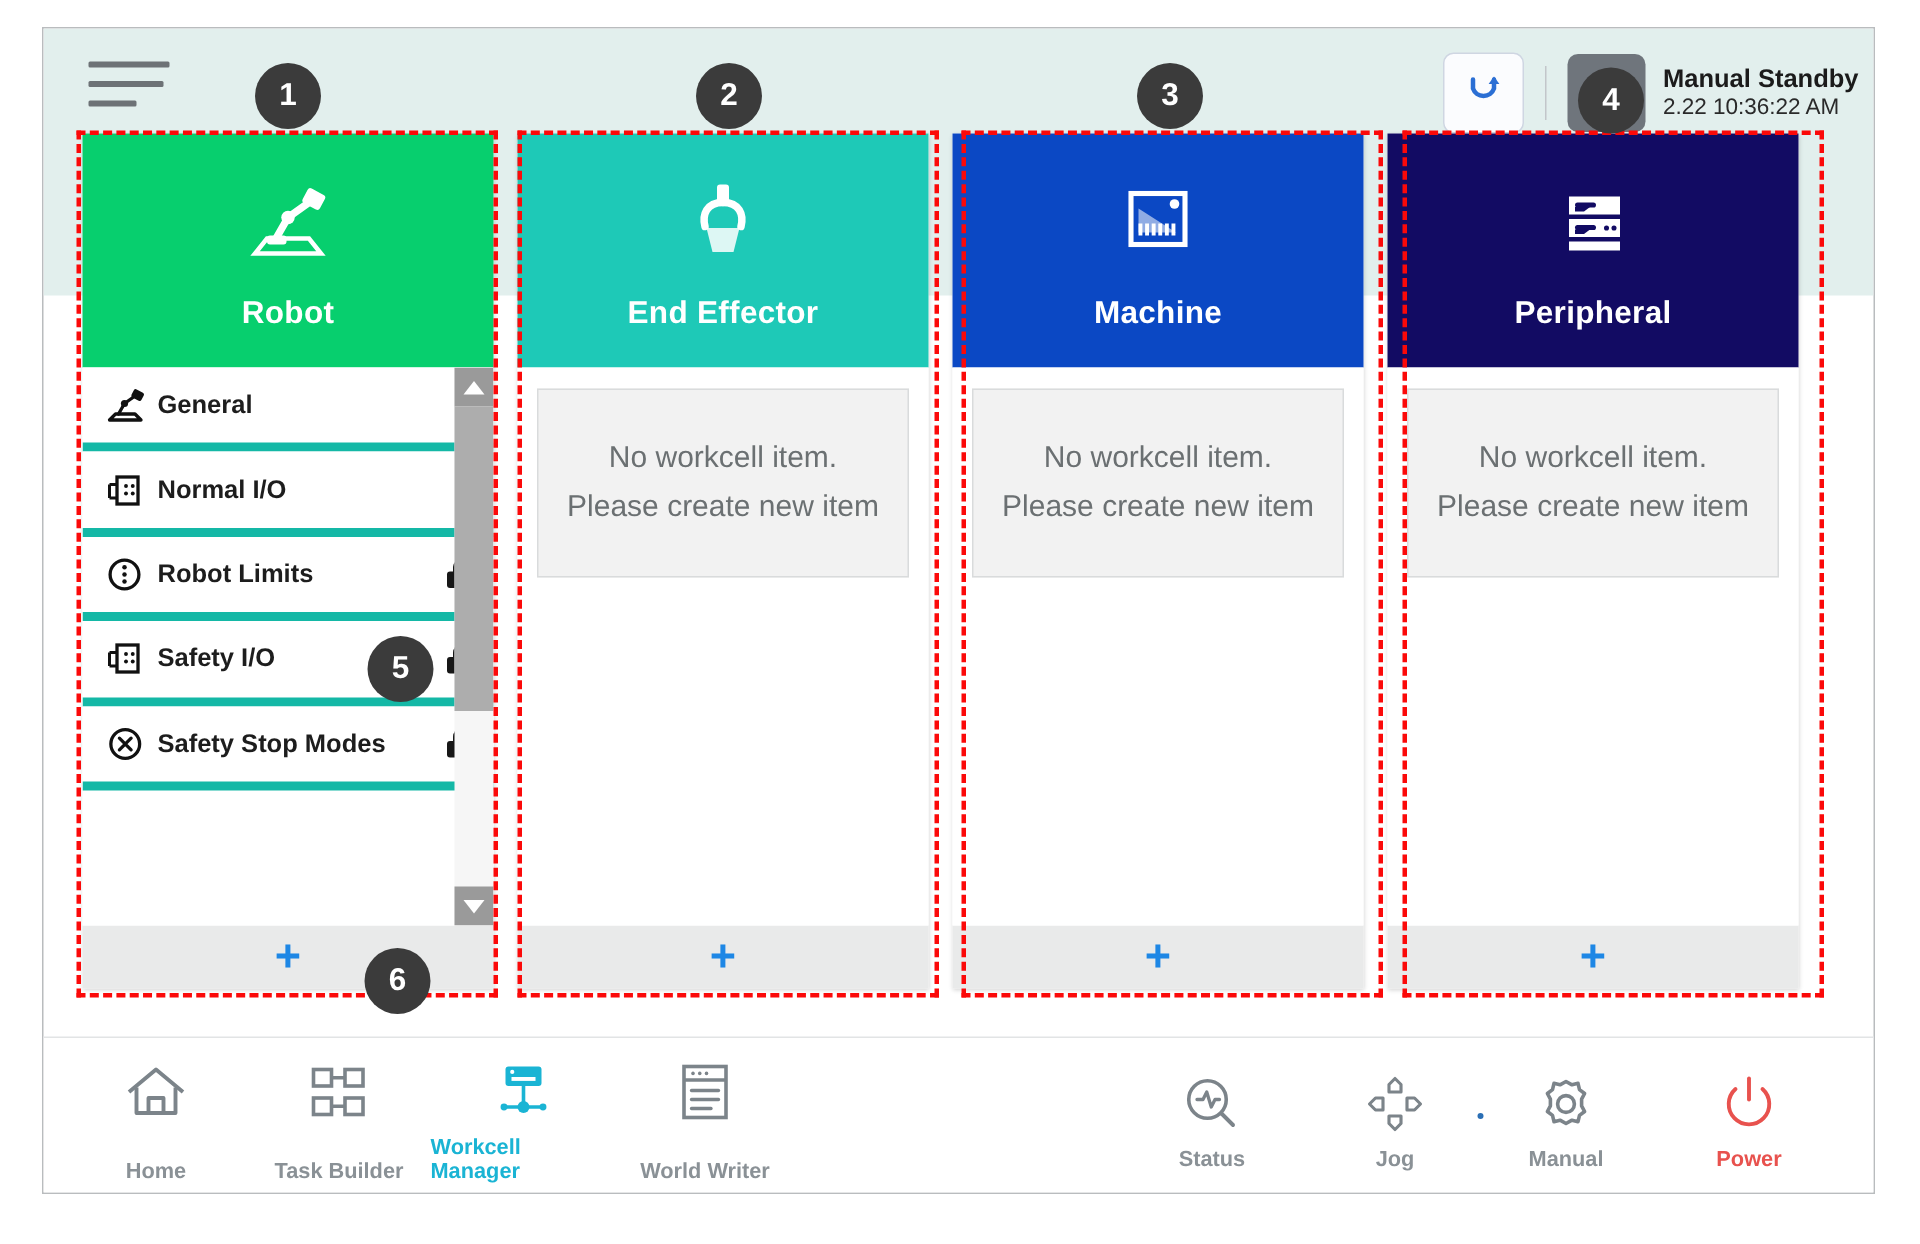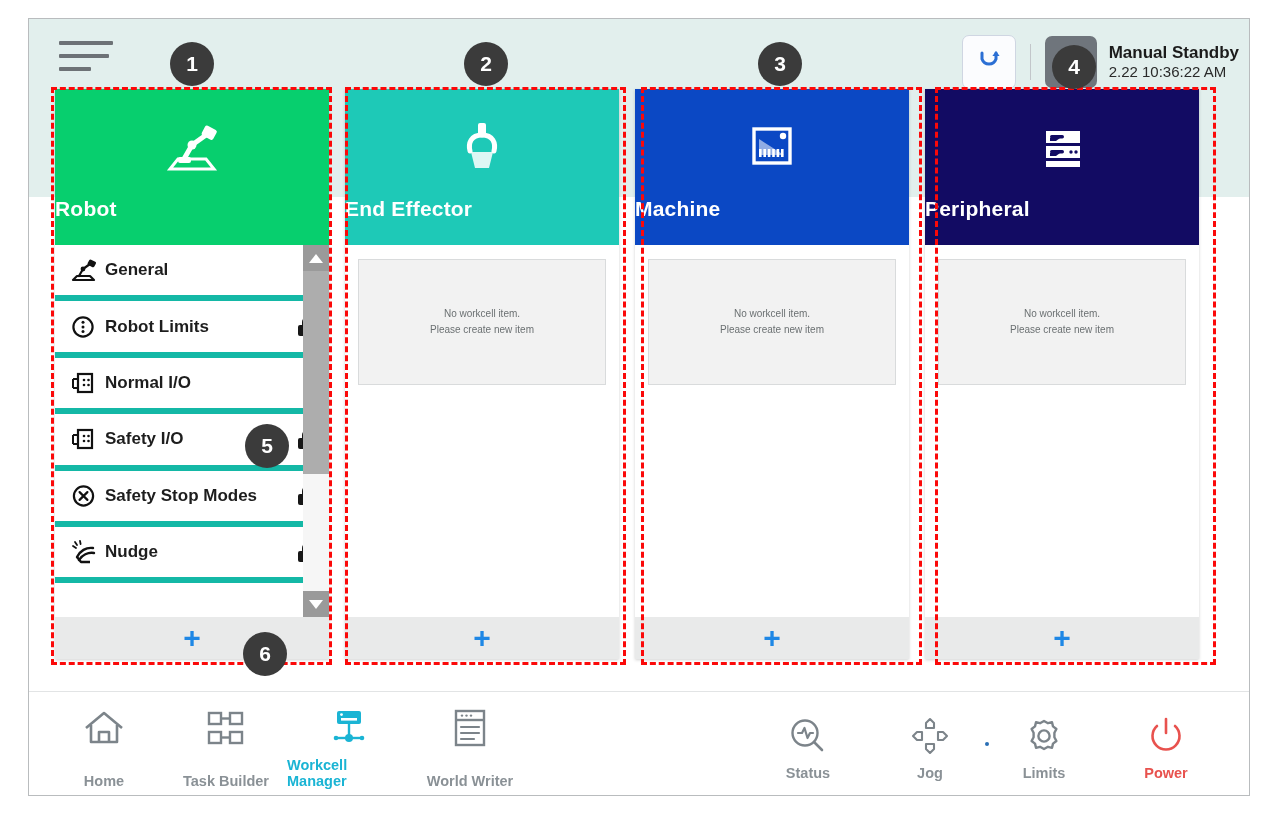--- a/index.html
+++ b/index.html
@@ -44,31 +44,31 @@
   
   .columns{
     position:absolute;left:26px;top:70px;width:1172px;height:570px;
     display:flex;gap:16px;
   }
   .col{
     width:274px;display:flex;flex-direction:column;
     background:#ffffff;box-shadow:0 1px 3px rgba(0,0,0,.18);
   }
   .col-head{
-    height:156px;display:flex;flex-direction:column;justify-content:center;
+    height:156px;display:flex;flex-direction:column;align-items:center;justify-content:center;
     color:#ffffff;cursor:pointer;position:relative;
   }
   .col-head .ic{height:62px;display:flex;align-items:flex-end;justify-content:center;}
   .col-title{font-size:21px;font-weight:bold;margin-top:22px;letter-spacing:.2px;}
 
   .col-body{flex:1;position:relative;background:#fff;overflow:hidden;}
   .empty-box{
     margin:14px 13px 0 13px;height:124px;border:1px solid #d9dbdc;background:#f2f2f2;
     display:flex;flex-direction:column;align-items:center;justify-content:center;
-    color:#6b7072;font-size:10px;line-height:1.65;
+    color:#6b7072;font-size:20px;line-height:1.65;
   }
   .add-bar{
     height:42px;background:#e9eaea;display:flex;align-items:center;justify-content:center;
     cursor:pointer;
   }
   .plus{color:#1e87e5;font-size:30px;font-weight:bold;line-height:1;}
 
   
   .list{position:absolute;left:0;top:0;right:0;bottom:0;}
   .list-item{
@@ -179,49 +179,49 @@
                   <path d="M8 18 L12 11"></path>
                     <path d="M12 11 L19 6"></path>
                 </g>
                 <circle cx="12" cy="11" r="2.4" fill="#111"></circle>
                 <rect x="17" y="2.5" width="7.5" height="6" rx="1.4" fill="#111" transform="rotate(28 21 5.5)"></rect>
               </svg>
             </span>
             <span class="li-label">General</span>
           </div>
 
+
+          <div class="list-item">
+            <span class="li-ic">
+              <svg width="26" height="26" viewBox="0 0 26 26">
+                <rect x="7" y="4" width="14" height="18" fill="none" stroke="#111" stroke-width="2.2"></rect>
+                <path d="M7 9 H2 M2 9 V18 M2 18 H7" fill="none" stroke="#111" stroke-width="2"></path>
+                <circle cx="13" cy="10" r="1.3" fill="#111"></circle>
+                  <circle cx="13" cy="15" r="1.3" fill="#111"></circle>
+                <circle cx="17.5" cy="10" r="1.3" fill="#111"></circle>
+                  <circle cx="17.5" cy="15" r="1.3" fill="#111"></circle>
+              </svg>
+            </span>
+            <span class="li-label">Normal I/O</span>
+          </div>
 
           <div class="list-item">
             <span class="li-ic">
               <svg width="26" height="26" viewBox="0 0 26 26">
                 <circle cx="12" cy="13" r="9.6" fill="none" stroke="#111" stroke-width="2.2"></circle>
                 <circle cx="12" cy="8.2" r="1.5" fill="#111"></circle>
                 <circle cx="12" cy="13" r="1.5" fill="#111"></circle>
                 <circle cx="12" cy="17.6" r="1.5" fill="#111"></circle>
               </svg>
             </span>
             <span class="li-label">Robot Limits</span>
             <span class="lock">
                 <s></s>
                 <b></b>
               </span>
-          </div>
-
-          <div class="list-item">
-            <span class="li-ic">
-              <svg width="26" height="26" viewBox="0 0 26 26">
-                <rect x="7" y="4" width="14" height="18" fill="none" stroke="#111" stroke-width="2.2"></rect>
-                <path d="M7 9 H2 M2 9 V18 M2 18 H7" fill="none" stroke="#111" stroke-width="2"></path>
-                <circle cx="13" cy="10" r="1.3" fill="#111"></circle>
-                  <circle cx="13" cy="15" r="1.3" fill="#111"></circle>
-                <circle cx="17.5" cy="10" r="1.3" fill="#111"></circle>
-                  <circle cx="17.5" cy="15" r="1.3" fill="#111"></circle>
-              </svg>
-            </span>
-            <span class="li-label">Normal I/O</span>
           </div>
 
           <div class="list-item">
             <span class="li-ic">
               <svg width="26" height="26" viewBox="0 0 26 26">
                 <rect x="7" y="4" width="14" height="18" fill="none" stroke="#111" stroke-width="2.2"></rect>
                 <path d="M7 9 H2 M2 9 V18 M2 18 H7" fill="none" stroke="#111" stroke-width="2"></path>
                 <circle cx="13" cy="10" r="1.3" fill="#111"></circle>
                   <circle cx="13" cy="15" r="1.3" fill="#111"></circle>
                 <circle cx="17.5" cy="10" r="1.3" fill="#111"></circle>
@@ -242,35 +242,20 @@
                 <path d="M8.6 9.1 L16.4 16.9 M16.4 9.1 L8.6 16.9" stroke="#111" stroke-width="2.2" stroke-linecap="round"></path>
               </svg>
             </span>
             <span class="li-label">Safety Stop Modes</span>
             <span class="lock">
                 <s></s>
                 <b></b>
               </span>
           </div>
 
-          <div class="list-item">
-            <span class="li-ic">
-              <svg width="26" height="26" viewBox="0 0 26 26">
-                <path d="M6 18 C9 12 15 8 22 9" fill="none" stroke="#111" stroke-width="2.4" stroke-linecap="round"></path>
-                <path d="M8 21 C11 16 17 13 23 14" fill="none" stroke="#111" stroke-width="2.4" stroke-linecap="round"></path>
-                <path d="M6 18 L10 23 L19 23" fill="none" stroke="#111" stroke-width="2.4" stroke-linejoin="round"></path>
-                <path d="M2 7 L5 9 M4 3 L6 6 M9 2 L9.6 5" stroke="#111" stroke-width="1.8" stroke-linecap="round"></path>
-              </svg>
-            </span>
-            <span class="li-label">Nudge</span>
-            <span class="lock">
-                <s></s>
-                <b></b>
-              </span>
-          </div>
 
         </div>
 
         <div class="sbar">
           <div class="sbtn">
             <span class="sarrow up"></span>
           </div>
           <div class="sthumb"></div>
           <div class="sbtn down">
             <span class="sarrow dn"></span>
@@ -466,21 +451,21 @@
 
       <div class="nav-item">
         <span class="nic">
           <svg width="42" height="40" viewBox="0 0 42 40">
             <g fill="none" stroke="#7c848a" stroke-width="2.4" stroke-linejoin="round">
               <path d="M21 5 l4 2.2 4 -1 1 4.2 3.4 2.6 -2 3.8 0 4.4 2 3.8 -3.4 2.6 -1 4.2 -4 -1 -4 2.2 -4 -2.2 -4 1 -1 -4.2 -3.4 -2.6 2 -3.8 0 -4.4 -2 -3.8 3.4 -2.6 1 -4.2 4 1 Z"></path>
               <circle cx="21" cy="20" r="5.6"></circle>
             </g>
           </svg>
         </span>
-        <span>Limits</span>
+        <span>Manual</span>
       </div>
 
       <div class="nav-item power">
         <span class="nic">
           <svg width="42" height="40" viewBox="0 0 42 40">
             <path d="M12 10 A13.5 13.5 0 1 0 30 10" fill="none" stroke="#e8524e" stroke-width="2.6" stroke-linecap="round"></path>
             <path d="M21 3 V17" stroke="#e8524e" stroke-width="2.6" stroke-linecap="round"></path>
           </svg>
         </span>
         <span>Power</span>

